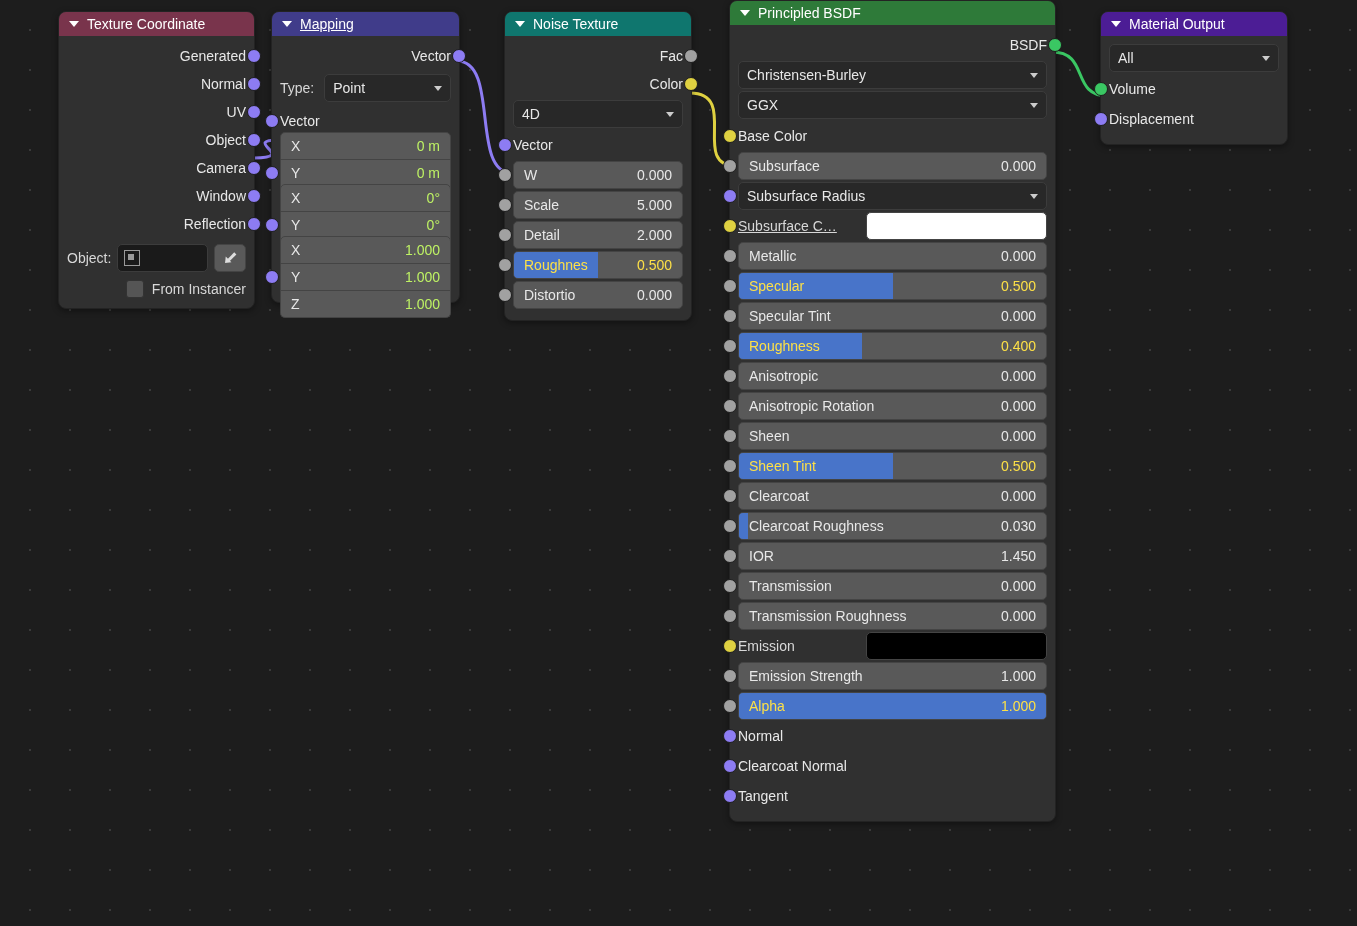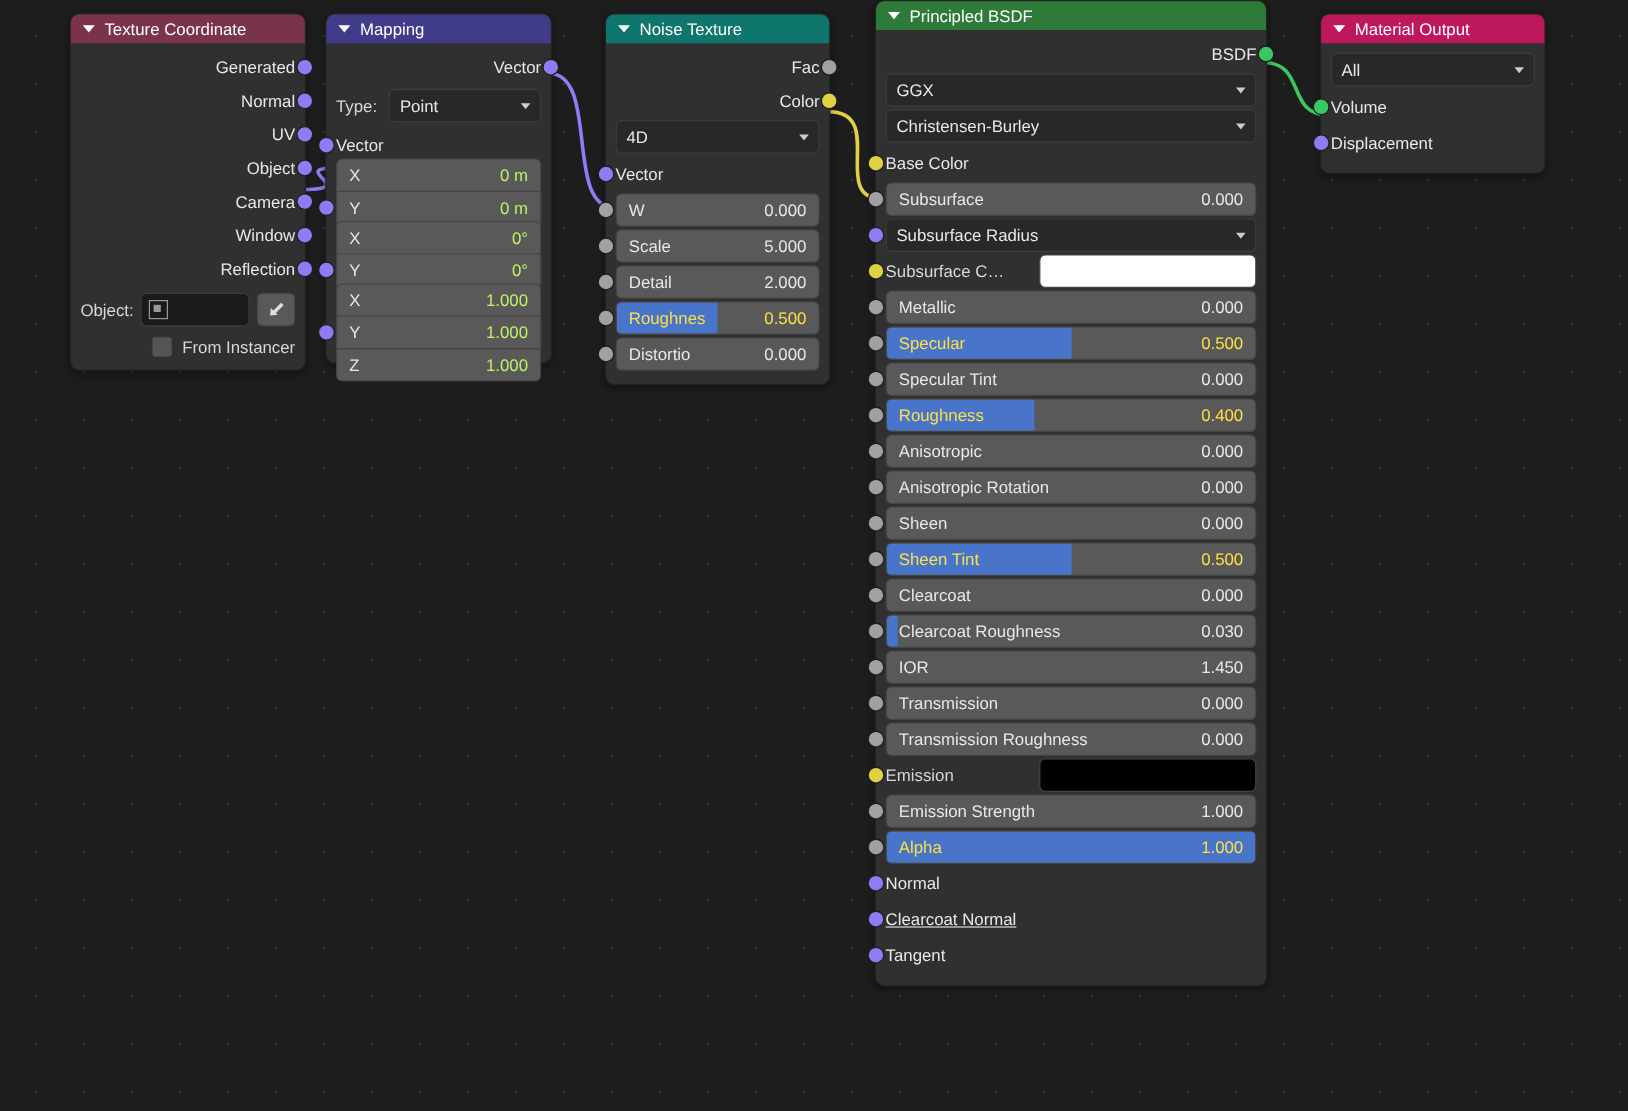--- a/index.html
+++ b/index.html
@@ -106,21 +106,21 @@
         </div>
     </div>
     <div class="chk">
       <span class="chkbox"></span>
       <span>From Instancer</span>
     </div>
   </div>
 </div>
 
 <div class="node" style="left:271px;top:11px;width:187px;">
-  <div class="node-header" style="background:#403c8a;">
+  <div class="node-header" style="background:#403c8a;text-decoration:underline;">
     <span class="chev"></span>
     <span>Mapping</span>
   </div>
   <div class="body">
     <div class="row right">
         <span class="lbl">Vector</span>
         <span class="sock out purple"></span>
       </div>
     <div class="typed">
       <span>Type:</span>
@@ -258,25 +258,25 @@
   <div class="node-header" style="background:#2e7a39;">
     <span class="chev"></span>
     <span>Principled BSDF</span>
   </div>
   <div class="body">
     <div class="row right">
         <span class="lbl">BSDF</span>
         <span class="sock out green"></span>
       </div>
     <div class="dd">
+        <span>Christensen-Burley</span>
+        <span class="tri"></span>
+      </div>
+    <div class="dd">
         <span>GGX</span>
-        <span class="tri"></span>
-      </div>
-    <div class="dd">
-        <span>Christensen-Burley</span>
         <span class="tri"></span>
       </div>
     <div class="row" style="height:30px;">
         <span class="sock in yellow"></span>
         <span class="lbl">Base Color</span>
       </div>
     <div class="inrow">
         <span class="sock in gray"></span>
         <div class="slider dark">
           <span class="fill" style="width:0%"></span>
@@ -286,21 +286,21 @@
       </div>
     <div class="inrow">
         <span class="sock in purple"></span>
         <div class="dd">
           <span>Subsurface Radius</span>
           <span class="tri"></span>
         </div>
       </div>
     <div class="inrow">
         <span class="sock in yellow"></span>
-        <span style="width:120px;">Subsurface C…</span>
+        <span style="width:120px;text-decoration:underline;">Subsurface C…</span>
         <div class="swatch white"></div>
       </div>
     <div class="inrow">
         <span class="sock in gray"></span>
         <div class="slider dark">
           <span class="fill" style="width:0%"></span>
           <span class="fl">Metallic</span>
           <span class="fv">0.000</span>
         </div>
       </div>
@@ -416,33 +416,33 @@
         <div class="slider">
           <span class="fill" style="width:100%"></span>
           <span class="fl">Alpha</span>
           <span class="fv">1.000</span>
         </div>
       </div>
     <div class="row" style="height:30px;">
         <span class="sock in purple"></span>
         <span class="lbl">Normal</span>
       </div>
-    <div class="row" style="height:30px;text-decoration:underline;">
+    <div class="row" style="height:30px;">
         <span class="sock in purple"></span>
         <span class="lbl">Clearcoat Normal</span>
       </div>
     <div class="row" style="height:30px;">
         <span class="sock in purple"></span>
         <span class="lbl">Tangent</span>
       </div>
   </div>
 </div>
 
 <div class="node" style="left:1100px;top:11px;width:186px;">
-  <div class="node-header" style="background:#be185d;text-align:right;">
+  <div class="node-header" style="background:#4c1d95;text-align:right;">
     <span class="chev"></span>
     <span>Material Output</span>
   </div>
   <div class="body">
     <div class="dd">
         <span>All</span>
         <span class="tri"></span>
       </div>
     <div class="row" style="height:30px;">
         <span class="sock in green"></span>

